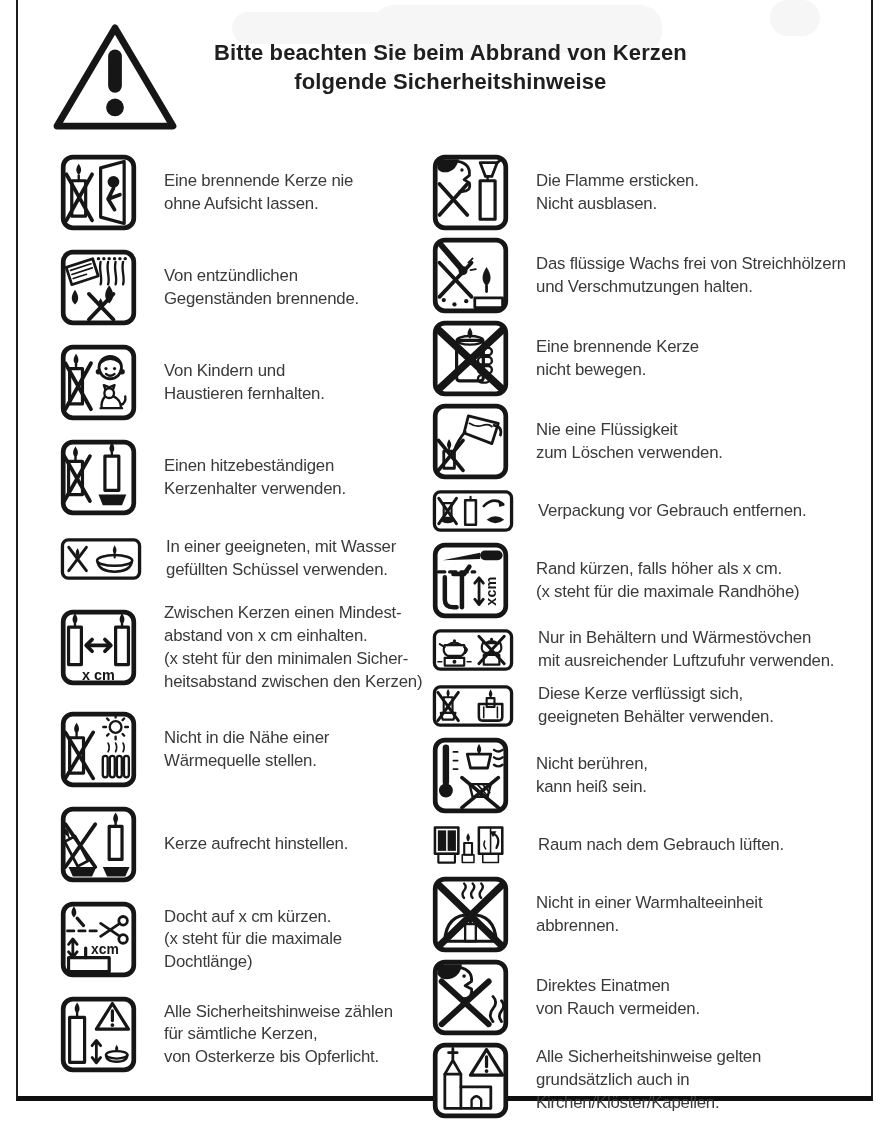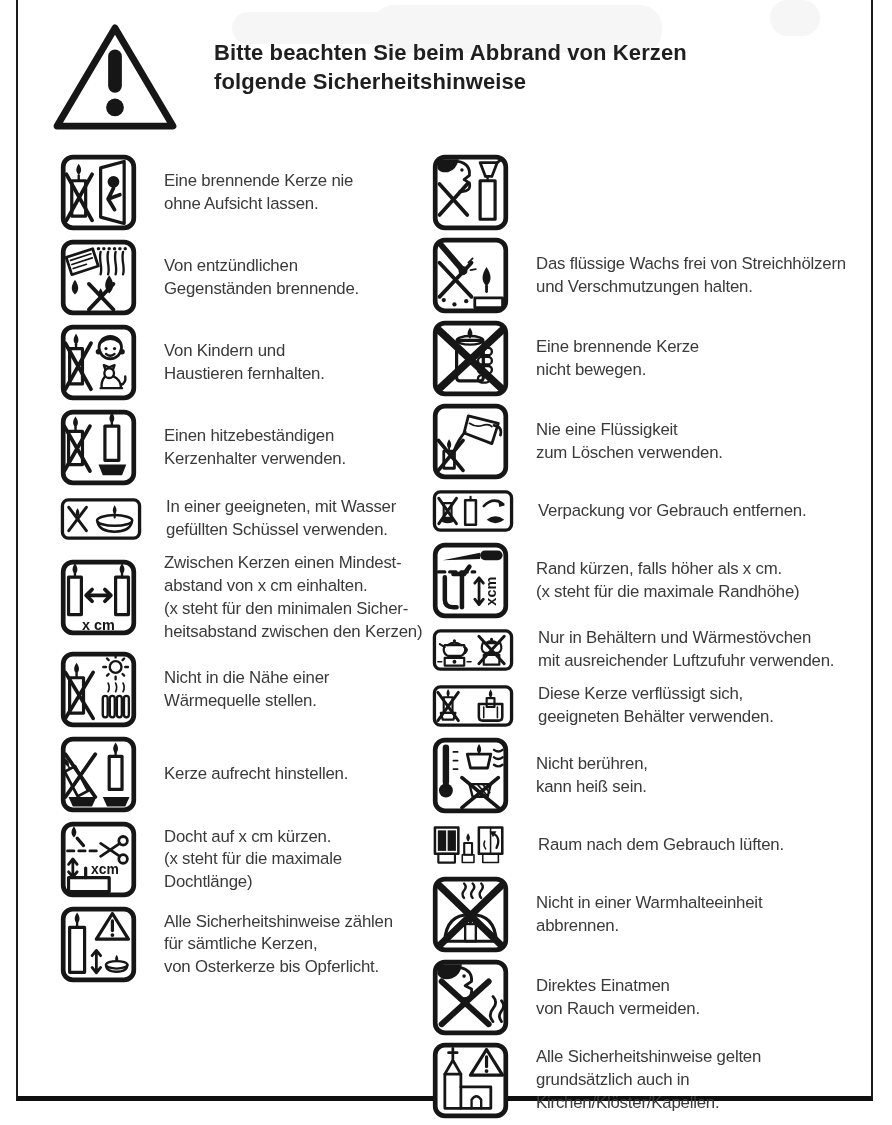--- a/index.html
+++ b/index.html
@@ -9,25 +9,25 @@
   }
   .artifact{position:absolute;background:#f6f6f6;border-radius:22px;}
   .page{
     position:absolute;left:16px;top:0;width:857px;height:1101px;box-sizing:border-box;
     border-left:2px solid #1c1c1c;border-right:2px solid #1c1c1c;border-bottom:5px solid #0f0f0f;
   }
   .header{display:flex;align-items:flex-start;padding:22px 0 0 32px;}
   .warn-tri{width:130px;height:110px;display:block;}
   .title{
     margin:16px 12px 0 34px;font-size:22px;font-weight:bold;color:#1f1f1f;
-    line-height:1.32;white-space:pre;letter-spacing:0.1px;
+    line-height:1.32;white-space:pre;letter-spacing:0.1px;text-align:center;
   }
   .content{display:flex;padding:22px 0 0 42px;}
   .col{display:flex;flex-direction:column;}
-  .col.left{width:372px;flex:none;}
+  .col.left{width:372px;flex:none;gap:10px;}
   .col.right{flex:1;}
   .item{display:flex;align-items:center;}
   .col.left .item{margin-bottom:8px;}
   .col.right .item{margin-bottom:6px;}
   .item.wide{margin-bottom:4px;}
   .ic{flex:0 0 80px;}
   .ic svg.sq{width:77px;height:77px;display:block;}
   .ic svg.wd{width:82px;height:44px;display:block;margin:3px 0;}
   .txt{
     margin:0 0 0 24px;font-size:16.8px;line-height:1.36;color:#3a3a3a;
@@ -290,20 +290,22 @@
             <path d="M5 5 h20 q-2 10 -10 12 q-8 1 -10 -4 z" class="f"></path>
             <path d="M24 7 q12 2 11 13 l-5 4 l5 3 q2 9 -9 8" class="s t25"></path>
             <circle cx="28" cy="15" r="1.6" class="f"></circle>
             <path d="M7 28 L33 57 M33 28 L7 57" class="s t35"></path>
             <path d="M45 8 h16 l-5 13 h-6 z" class="s t25"></path>
               <path d="M61 8 l4 -3" class="s t25"></path>
             <rect x="45" y="25" width="14" height="36" class="s"></rect>
               <path d="M52 25 V21.5" class="s t2"></path>
           </svg>
         </span>
+        <p class="txt">Die Flamme ersticken.
+Nicht ausblasen.</p>
       </div>
 
       <div class="item">
         <span class="ic">
           <svg class="sq" viewBox="0 0 72 72">
               <rect x="3" y="3" width="66" height="66" rx="9" class="fr"></rect>
             <path d="M9 8 L27 29" class="s t5"></path>
               <circle cx="29" cy="31.5" r="4.2" class="f"></circle>
             <path d="M34 24 l4 -4 M36 31 l5 -1" class="s t1"></path>
             <path d="M7 24 L37 56 M37 24 L7 56" class="s t35"></path>

